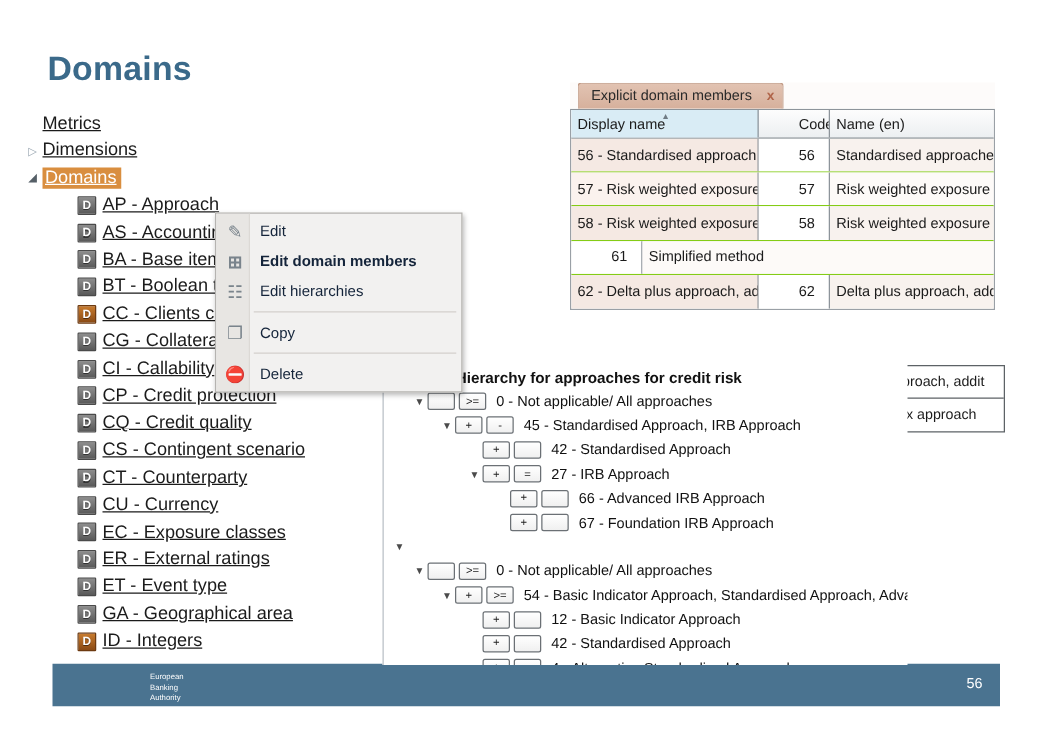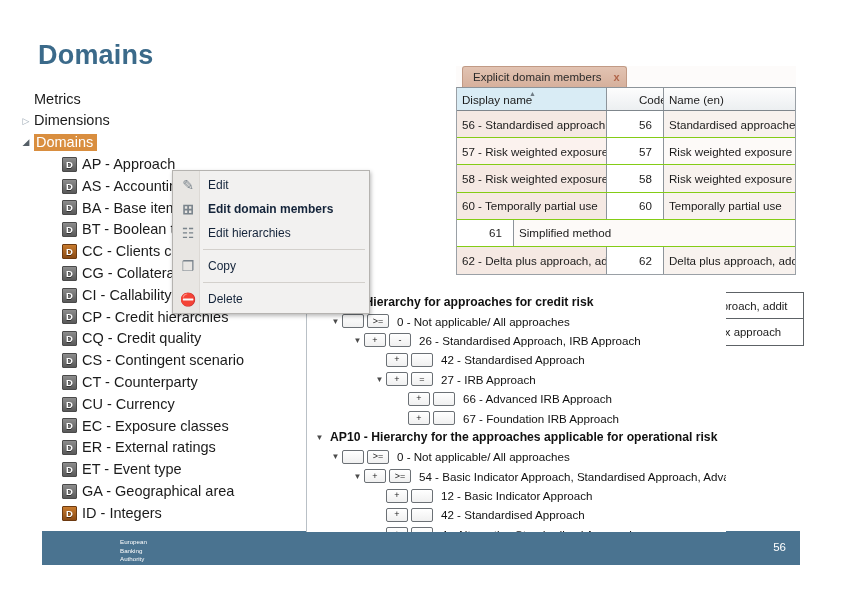--- a/index.html
+++ b/index.html
@@ -62,21 +62,21 @@
     font-weight: bold;
     color: #ffffff;
     background: linear-gradient(#8d8d8d, #595959);
     border: 1px solid #4a4a4a;
     text-shadow: 0 1px 0 rgba(0,0,0,.5);
   }
   .d-icon.accent {
     background: linear-gradient(#c87b2e, #8a4a14);
     border-color: #6d3a10;
   }
-  .tree-label { line-height: 1; }
+  .tree-label { line-height: 1; text-decoration: underline; }
   .tree-row.selected .tree-label {
     background: #d98e3f;
     color: #ffffff;
     padding: 1px 4px 2px 2px;
   }
 
   
   #context-menu {
     position: absolute;
     left: 172px; top: 170px;
@@ -357,21 +357,21 @@
         <div class="tree-row tree-lvl2">
           <span class="d-icon">D</span>
           <span class="tree-label">CG - Collateral guarantees</span>
         </div>
         <div class="tree-row tree-lvl2">
           <span class="d-icon">D</span>
           <span class="tree-label">CI - Callability</span>
         </div>
         <div class="tree-row tree-lvl2">
           <span class="d-icon">D</span>
-          <span class="tree-label">CP - Credit hierarchies</span>
+          <span class="tree-label">CP - Credit protection</span>
         </div>
         <div class="tree-row tree-lvl2">
           <span class="d-icon">D</span>
           <span class="tree-label">CQ - Credit quality</span>
         </div>
         <div class="tree-row tree-lvl2">
           <span class="d-icon">D</span>
           <span class="tree-label">CS - Contingent scenario</span>
         </div>
         <div class="tree-row tree-lvl2">
@@ -458,25 +458,20 @@
         <div class="mg-row">
           <div class="mg-cell c-display">57 - Risk weighted exposure</div>
           <div class="mg-cell c-code">57</div>
           <div class="mg-cell c-name">Risk weighted exposure ar</div>
         </div>
         <div class="mg-row alt">
           <div class="mg-cell c-display">58 - Risk weighted exposure</div>
           <div class="mg-cell c-code">58</div>
           <div class="mg-cell c-name">Risk weighted exposure ar</div>
         </div>
-        <div class="mg-row alt">
-          <div class="mg-cell c-display">60 - Temporally partial use</div>
-          <div class="mg-cell c-code">60</div>
-          <div class="mg-cell c-name">Temporally partial use</div>
-        </div>
         <div class="mg-row">
           <div class="mg-cell c-code">61</div>
           <div class="mg-cell c-name">Simplified method</div>
         </div>
         <div class="mg-row alt">
           <div class="mg-cell c-display">62 - Delta plus approach, ad</div>
           <div class="mg-cell c-code">62</div>
           <div class="mg-cell c-name">Delta plus approach, addit</div>
         </div>
       </div>
@@ -495,21 +490,21 @@
       <div class="h-row ind1">
         <span class="h-arrow">▼</span>
         <span class="h-box blank">.</span>
         <span class="h-box">&gt;=</span>
         <span class="h-text">0 - Not applicable/ All approaches</span>
       </div>
       <div class="h-row ind2">
         <span class="h-arrow">▼</span>
         <span class="h-box">+</span>
         <span class="h-box">-</span>
-        <span class="h-text">26 - Standardised Approach, IRB Approach</span>
+        <span class="h-text">45 - Standardised Approach, IRB Approach</span>
       </div>
       <div class="h-row ind3">
         <span class="h-arrow"></span>
         <span class="h-box">+</span>
         <span class="h-box blank">.</span>
         <span class="h-text">42 - Standardised Approach</span>
       </div>
       <div class="h-row ind3">
         <span class="h-arrow">▼</span>
         <span class="h-box">+</span>
@@ -523,21 +518,20 @@
         <span class="h-text">66 - Advanced IRB Approach</span>
       </div>
       <div class="h-row ind4">
         <span class="h-arrow"></span>
         <span class="h-box">+</span>
         <span class="h-box blank">.</span>
         <span class="h-text">67 - Foundation IRB Approach</span>
       </div>
       <div class="h-row ind0 h-root">
         <span class="h-arrow">▼</span>
-        <span class="h-text">AP10 - Hierarchy for the approaches applicable for operational risk</span>
       </div>
       <div class="h-row ind1">
         <span class="h-arrow">▼</span>
         <span class="h-box blank">.</span>
         <span class="h-box">&gt;=</span>
         <span class="h-text">0 - Not applicable/ All approaches</span>
       </div>
       <div class="h-row ind2">
         <span class="h-arrow">▼</span>
         <span class="h-box">+</span>

